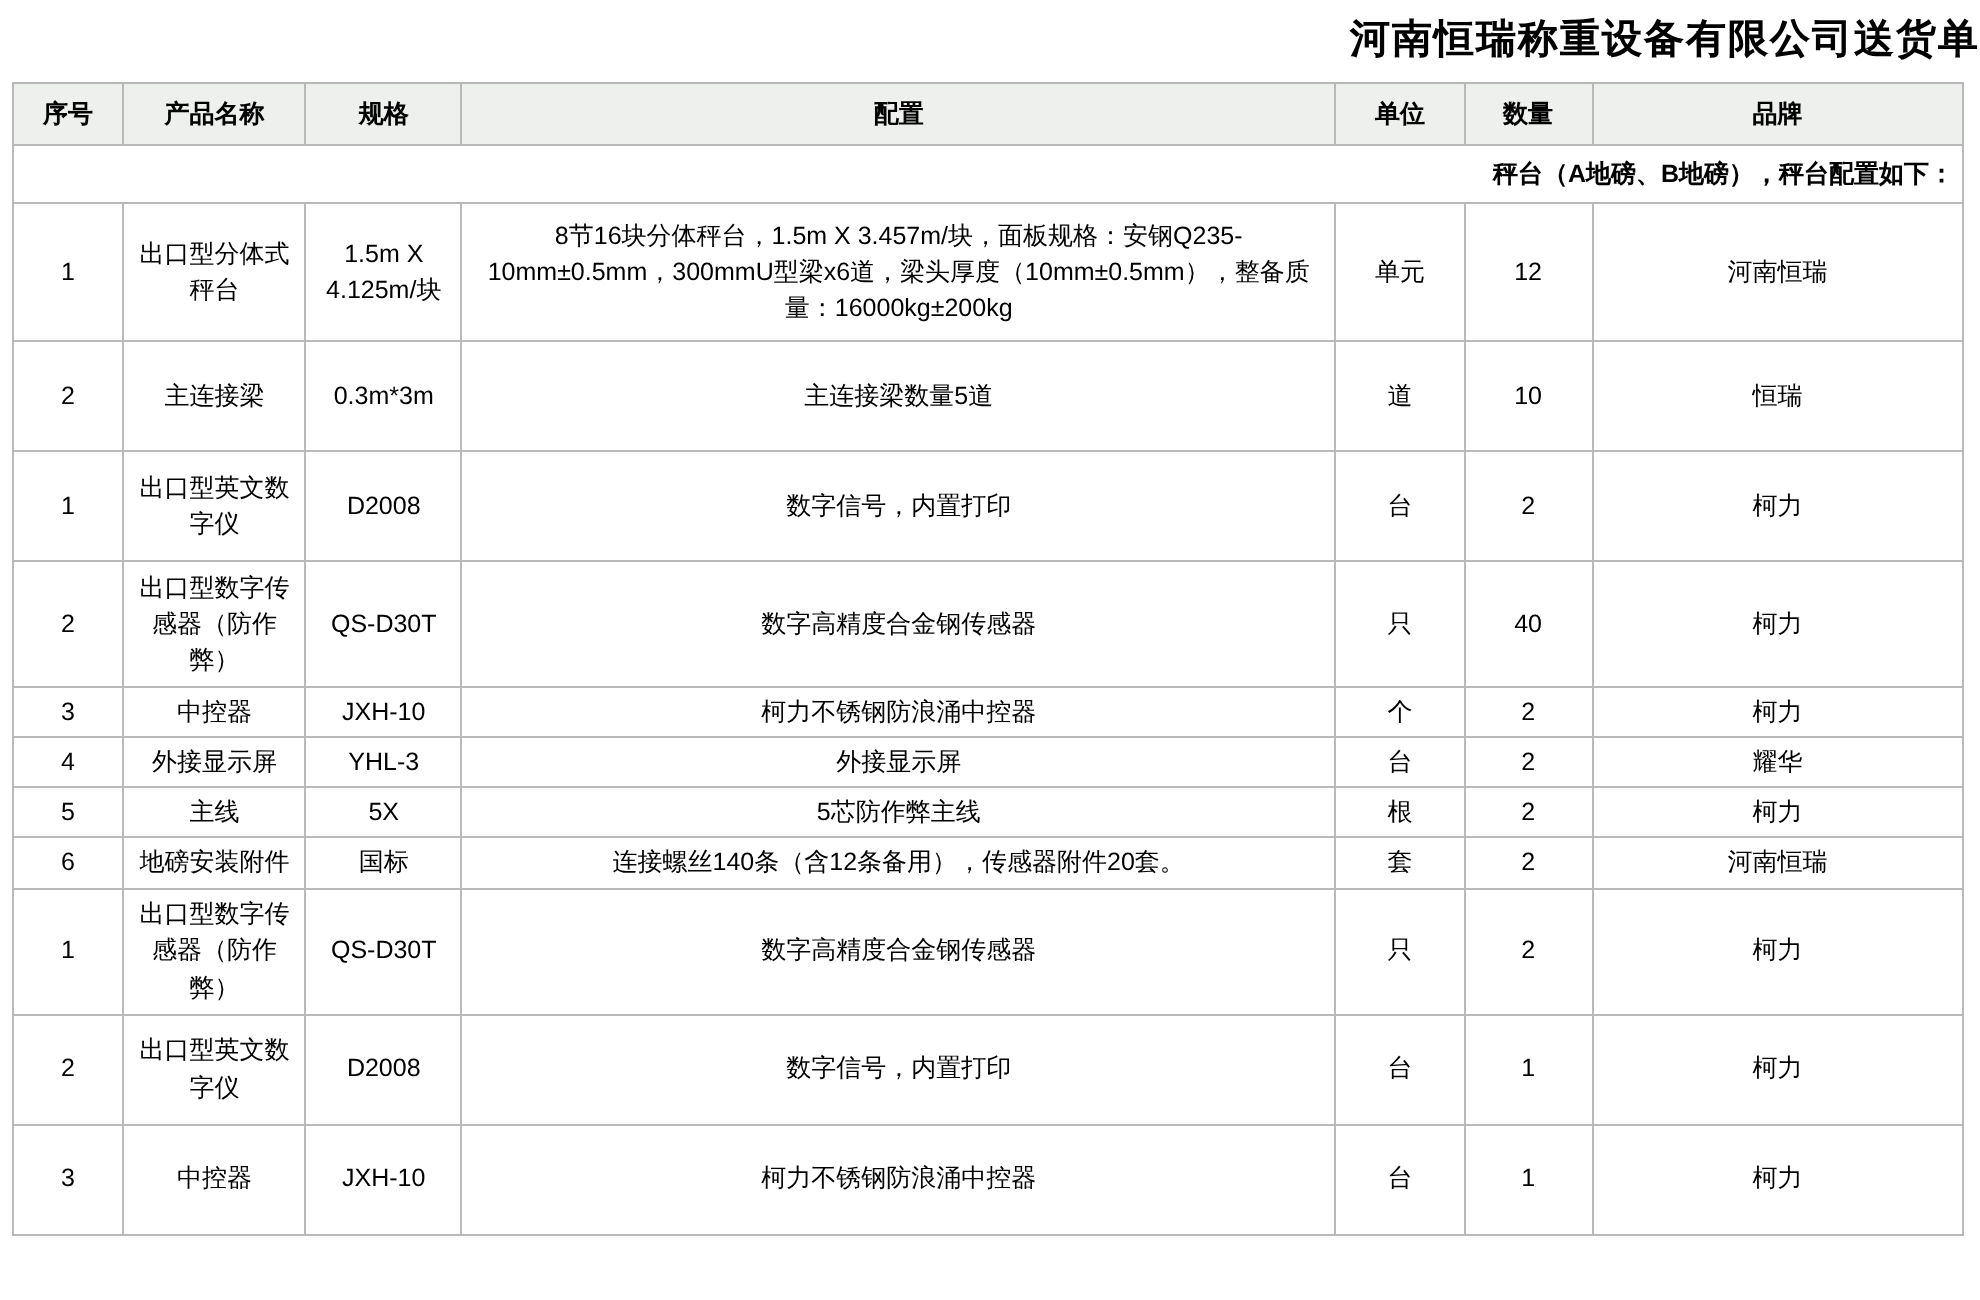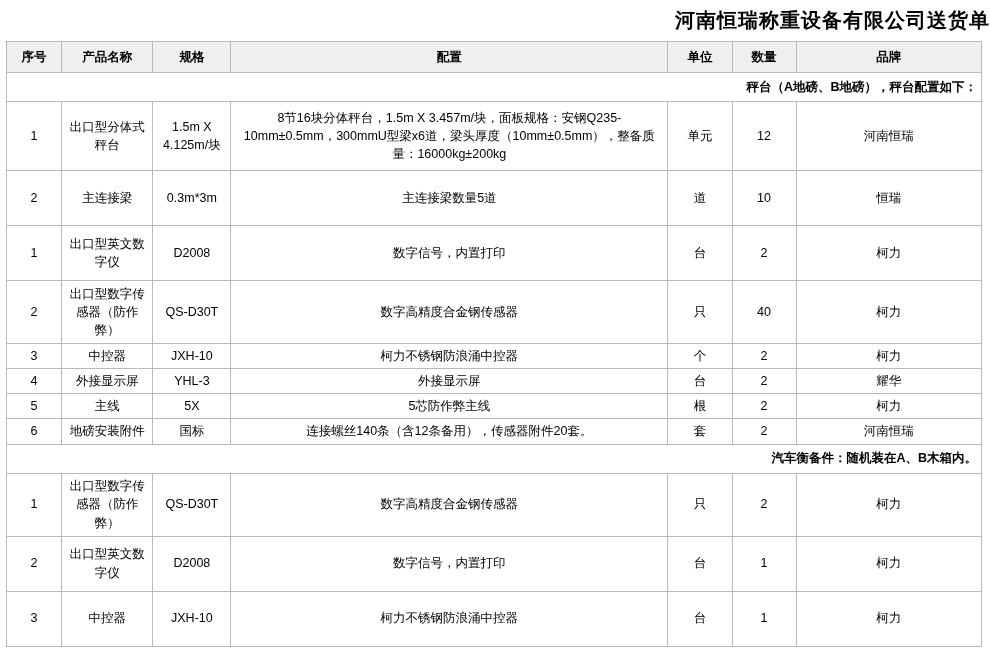--- a/index.html
+++ b/index.html
@@ -176,23 +176,20 @@
       <tr>
         <td>6</td>
         <td>地磅安装附件</td>
         <td>国标</td>
         <td>连接螺丝140条（含12条备用），传感器附件20套。</td>
         <td>套</td>
         <td>2</td>
         <td>河南恒瑞</td>
       </tr>
 
-      <tr class="section">
-        <td colspan="7">汽车衡备件：随机装在A、B木箱内。</td>
-      </tr>
       <tr>
         <td class="tall-3">1</td>
         <td>出口型数字传感器（防作弊）</td>
         <td>QS-D30T</td>
         <td>数字高精度合金钢传感器</td>
         <td>只</td>
         <td>2</td>
         <td>柯力</td>
       </tr>
       <tr>

